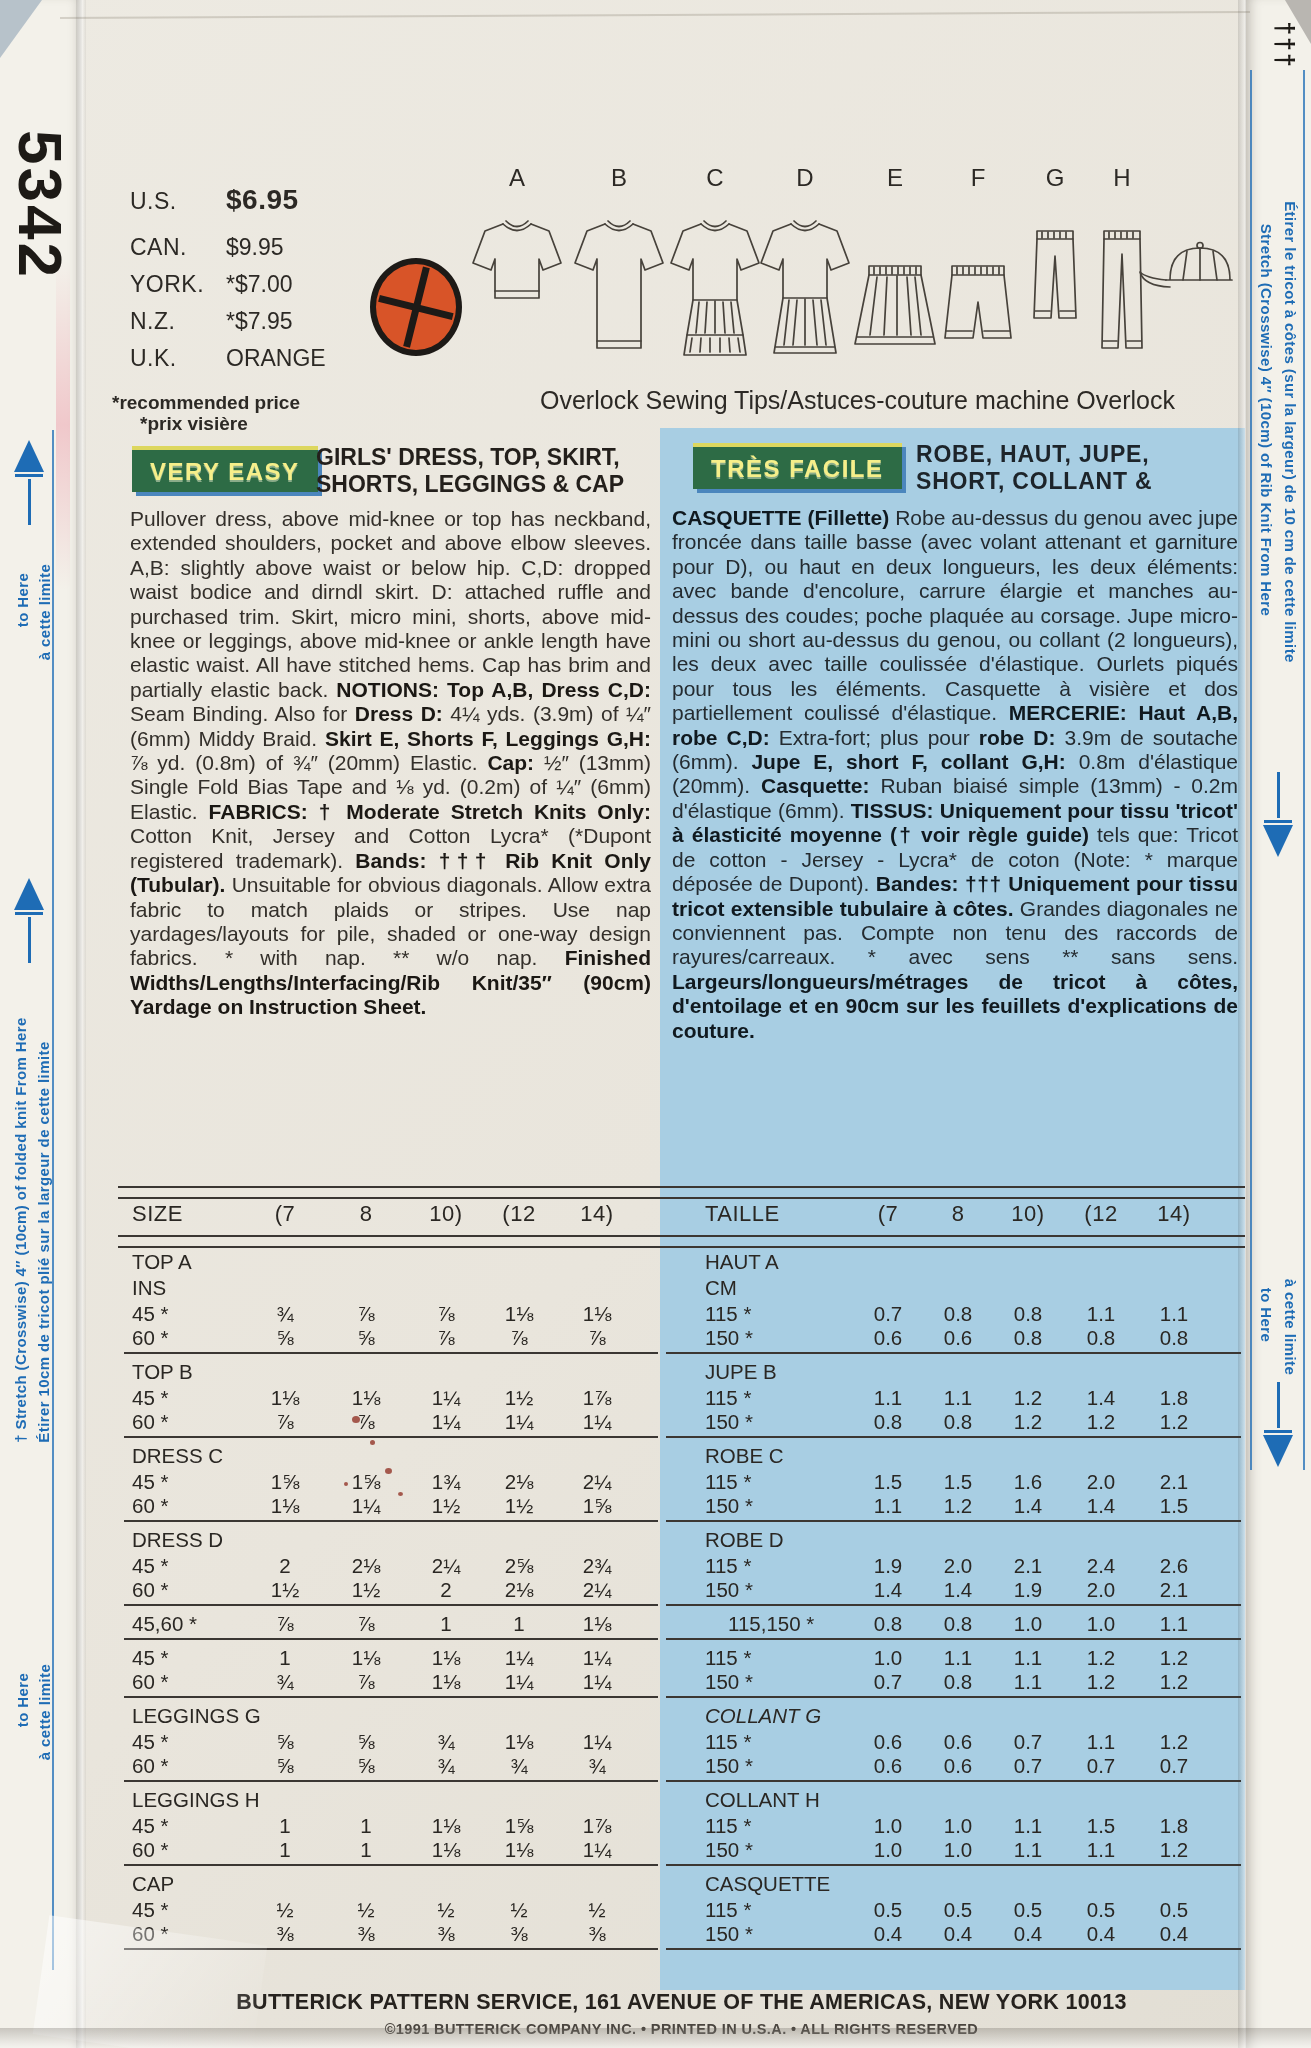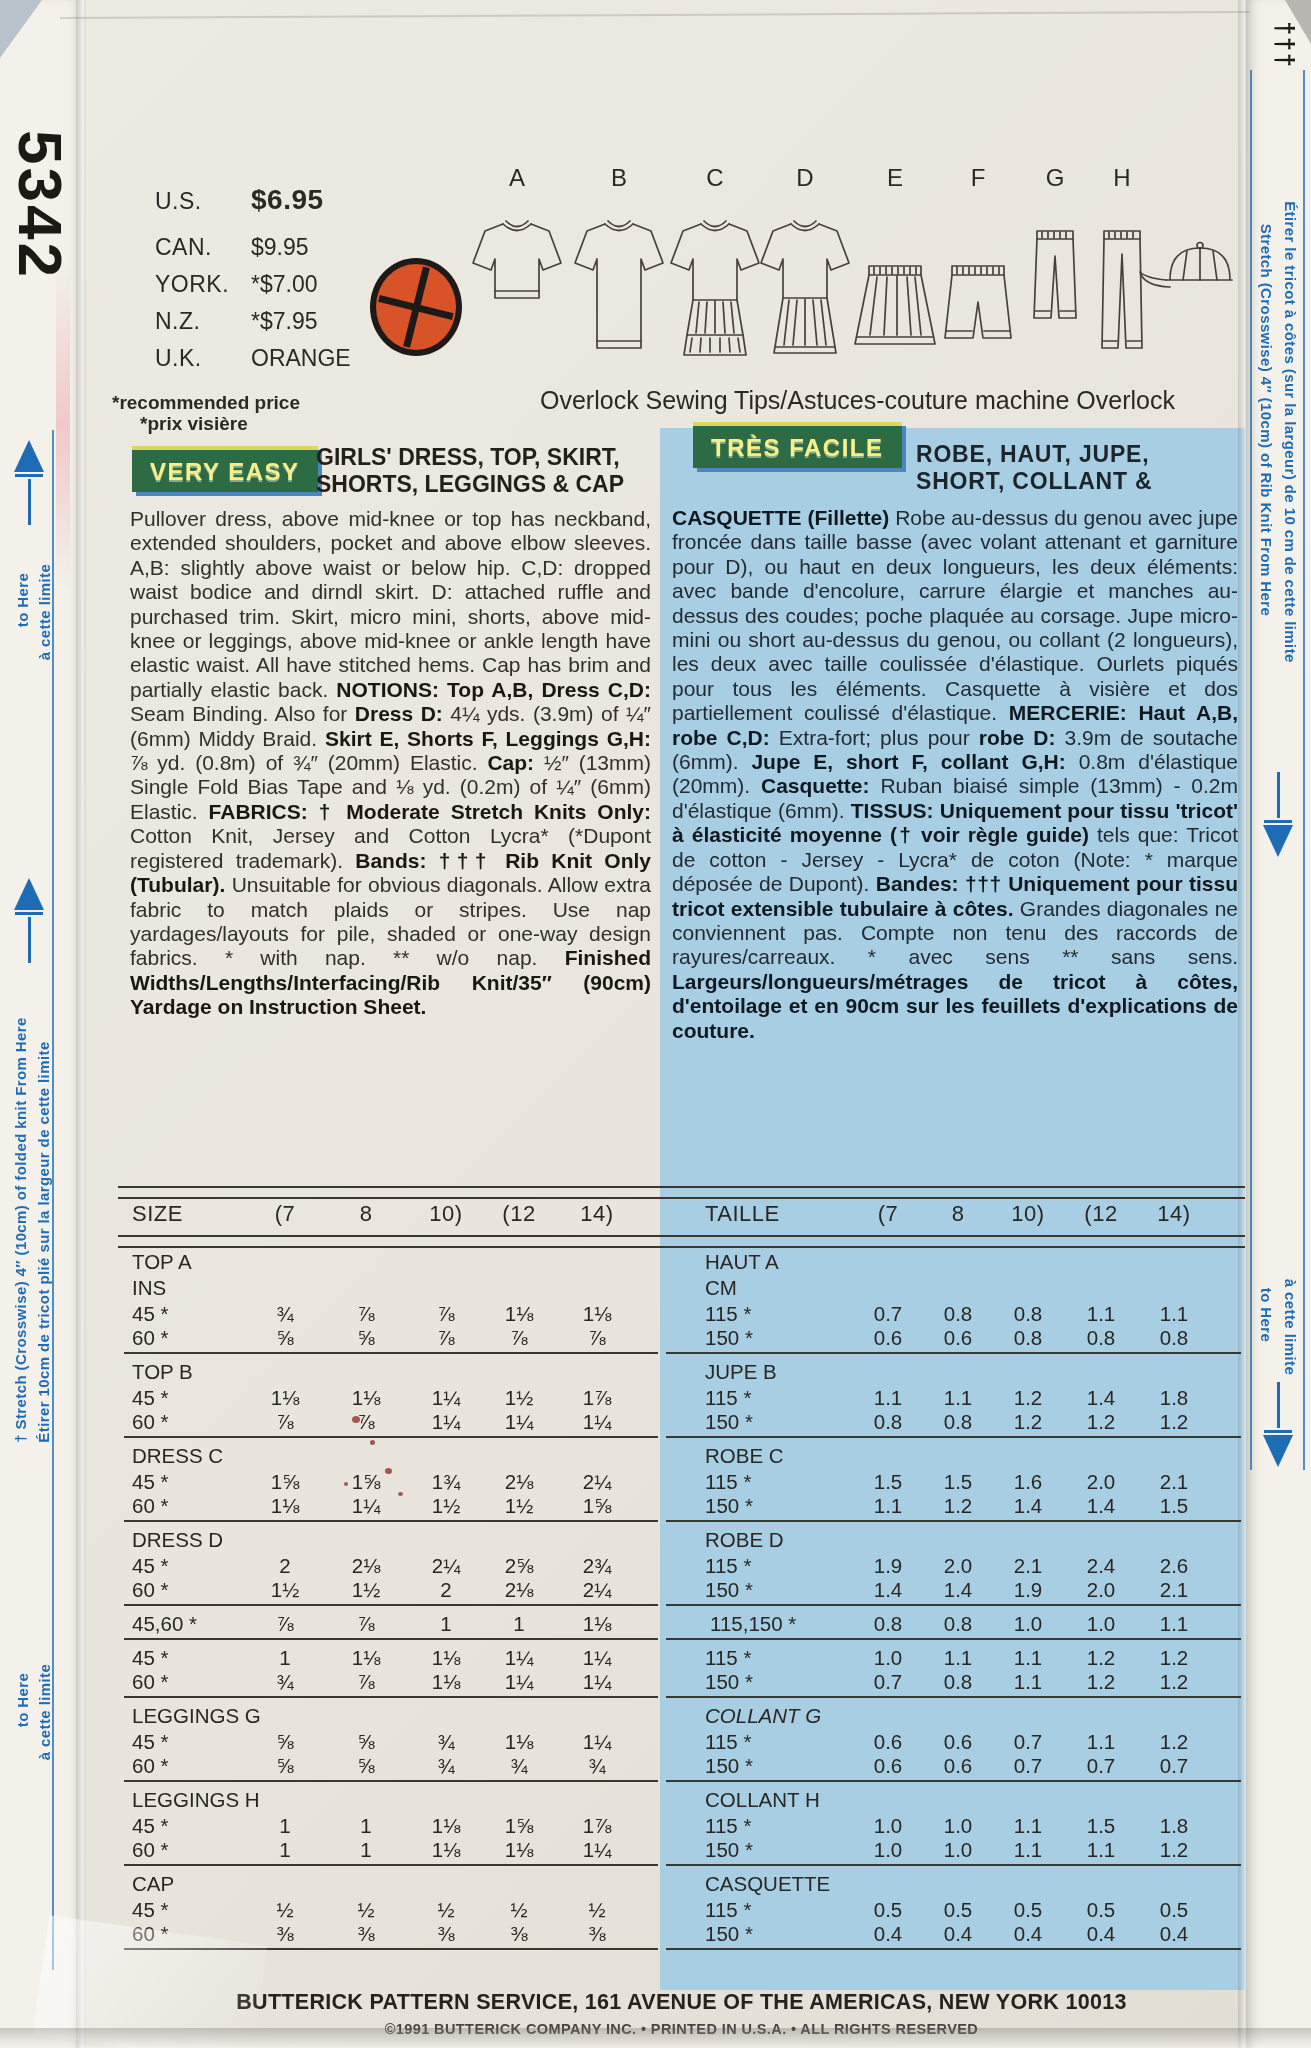--- a/index.html
+++ b/index.html
@@ -35,21 +35,21 @@
   .arrow .tri-up{width:0;height:0;border-left:15px solid transparent;border-right:15px solid transparent;
     border-bottom:32px solid #1e6cb5;margin:0 auto;}
   .arrow .tri-down{width:0;height:0;border-left:15px solid transparent;border-right:15px solid transparent;
     border-top:32px solid #1e6cb5;margin:0 auto;}
   .arrow .stem{width:3px;height:46px;background:#1e6cb5;margin:0 auto;}
   .arrow .bar{width:28px;height:3px;background:#1e6cb5;margin:2px auto;}
   
   .pattern-number{font-size:62px;font-weight:bold;letter-spacing:3px;color:#1d1a16;}
   .daggers-top{font-size:25px;font-weight:bold;color:#1d1a16;letter-spacing:2px;}
   
-  #prices{position:absolute;left:155px;top:184px;}
+  #prices{position:absolute;left:130px;top:184px;}
   .price-row{display:flex;align-items:baseline;height:37px;font-size:23px;color:#2c2925;}
   .price-row:first-child{margin-bottom:13px;}
   .price-label{width:96px;letter-spacing:.5px;}
   .price-bold .price-value{font-weight:800;font-size:28px;letter-spacing:.5px;}
   .price-note{position:absolute;font-weight:bold;font-size:19px;color:#2c2925;}
   
   #logo{position:absolute;left:370px;top:258px;width:80px;height:86px;border-radius:50%;
     background:#d85428;border:6px solid #1d1a17;}
   .logo-cross{position:absolute;inset:0;transform:rotate(14deg);}
   .logo-bar-h{position:absolute;left:2%;right:2%;top:50%;height:7px;margin-top:-3.5px;background:#1d1a17;}
@@ -57,21 +57,21 @@
   
   #garment-art{position:absolute;left:440px;top:150px;}
   .garment-letter{position:absolute;top:164px;transform:translateX(-50%);font-size:24px;color:#2c2925;}
   .caption{position:absolute;left:470px;top:386px;width:775px;text-align:center;font-size:25px;color:#2c2925;}
   
   .blue-panel{position:absolute;left:660px;top:428px;width:585px;height:1562px;background:#a8cee3;}
   .badge{position:absolute;background:#2d6b45;color:#f6ef8a;font-weight:bold;font-size:24px;
     letter-spacing:1.5px;padding:8px 18px 6px;border-top:4px solid #ddd75e;
     box-shadow:4px 4px 0 #4b86bd;white-space:nowrap;text-shadow:0 2px 0 rgba(255,252,220,.45);}
   #badge-en{left:132px;top:446px;}
-  #badge-fr{left:693px;top:422px;}
+  #badge-fr{left:693px;top:443px;}
   .title{position:absolute;font-weight:bold;font-size:23px;line-height:27px;color:#231f1b;}
   #title-en{left:316px;top:444px;width:345px;}
   #title-fr{left:916px;top:441px;width:332px;letter-spacing:.8px;color:#1d242a;}
   .para{position:absolute;font-size:21px;line-height:24.4px;text-align:justify;color:#332f2a;}
   .para b{color:#1b1814;}
   #para-en{left:130px;top:507px;width:521px;}
   #para-fr{left:672px;top:506px;width:566px;color:#242b30;}
   #para-fr b{color:#10191f;}
   
   #sizetable{position:absolute;left:118px;top:1186px;width:1127px;}
@@ -423,21 +423,21 @@
         <div class="rule-seg" style="left: 6px; width: 534px;"></div>
         <div class="rule-seg" style="left: 548px; width: 575px;"></div>
       </div>
       <div class="trow" style="height: 24px;">
         <div class="tcell" style="left: 14px;">45,60 *</div>
         <div class="tcell tc" style="left: 167px;">⅞</div>
         <div class="tcell tc" style="left: 248px;">⅞</div>
         <div class="tcell tc" style="left: 328px;">1</div>
         <div class="tcell tc" style="left: 401px;">1</div>
         <div class="tcell tc" style="left: 479px;">1⅛</div>
-        <div class="tcell" style="left: 592px; text-align: center;">115,150 *</div>
+        <div class="tcell" style="left: 610px; text-align: center;">115,150 *</div>
         <div class="tcell tc" style="left: 770px;">0.8</div>
         <div class="tcell tc" style="left: 840px;">0.8</div>
         <div class="tcell tc" style="left: 910px;">1.0</div>
         <div class="tcell tc" style="left: 983px;">1.0</div>
         <div class="tcell tc" style="left: 1056px;">1.1</div>
       </div>
       <div class="trow" style="height: 10px;">
         <div class="rule-seg" style="left: 6px; width: 534px;"></div>
         <div class="rule-seg" style="left: 548px; width: 575px;"></div>
       </div>

